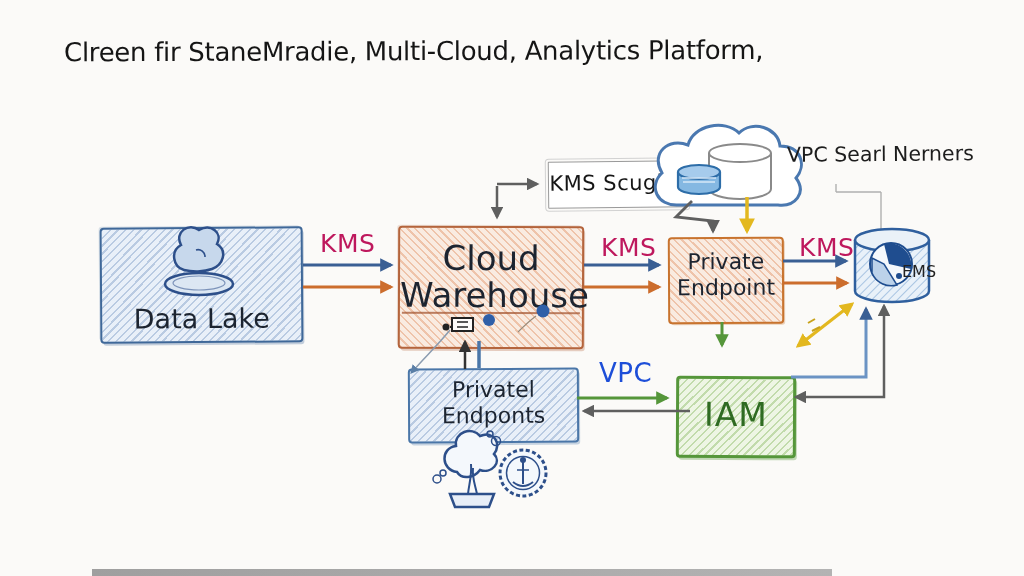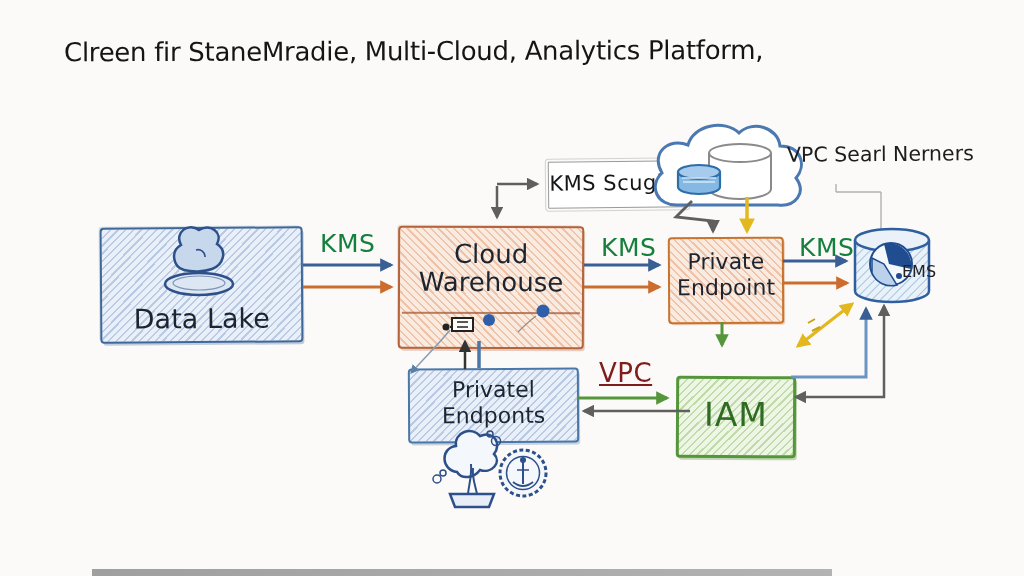--- a/index.html
+++ b/index.html
@@ -32,21 +32,21 @@
     left:100px;top:227px;width:199px;height:112px;
     border:2.5px solid #3f6899;transform:rotate(-0.4deg);
     box-shadow:2px 3px 0 -1px rgba(63,104,153,.30), -2px -2px 0 -1px rgba(63,104,153,.18);
   }
   .datalake .node-label{bottom:7px;font-size:27px;}
   .warehouse{
     left:398px;top:226px;width:182px;height:119px;
     border:2.5px solid #b4643c;transform:rotate(0.2deg);
     box-shadow:2px 3px 0 -1px rgba(180,100,60,.30), -2px -2px 0 -1px rgba(180,100,60,.18);
   }
-  .warehouse .node-label{top:12px;font-size:26px;line-height:1.08;}
+  .warehouse .node-label{top:12px;font-size:34px;line-height:1.08;}
   .cw-divider{position:absolute;left:2px;right:2px;bottom:33px;border-top:2px solid rgba(165,88,52,.75);}
   .scugler{
     left:548px;top:161px;width:137px;height:45px;background:#ffffff;
     border:1.5px solid #9a9a9a;outline:1px solid #d2d2d2;outline-offset:2px;
     transform:rotate(-0.6deg);border-radius:1px;
   }
   .scugler .node-label{top:9px;font-size:21px;letter-spacing:.5px;color:#161616;}
   .endpoint{
     left:668px;top:237px;width:112px;height:83px;
     border:2.5px solid #c8732e;transform:rotate(-0.3deg);
@@ -58,22 +58,22 @@
     border:2.5px solid #4a76a8;transform:rotate(-0.3deg);
     box-shadow:2px 3px 0 -1px rgba(74,118,168,.30);
   }
   .endpoints .node-label{top:7px;font-size:22px;line-height:1.2;}
   .iam{
     left:676px;top:352px;width:114px;height:76px;
     border:3px solid #55963a;transform:rotate(0.3deg);
     box-shadow:2px 3px 0 -1px rgba(85,150,58,.35);
   }
   .iam .node-label{top:16px;font-size:33px;color:#2f6b22;letter-spacing:1px;}
-  .edge-label{position:absolute;z-index:3;font-size:25px;color:#15803d;letter-spacing:.5px;}
-  .edge-label.green{color:#7f1d1d;font-size:26px;text-decoration:underline;}
+  .edge-label{position:absolute;z-index:3;font-size:25px;color:#be185d;letter-spacing:.5px;}
+  .edge-label.green{color:#1d4ed8;font-size:26px;}
   .note-label{position:absolute;z-index:3;font-size:20.5px;color:#1d1d1d;white-space:nowrap;transform:rotate(-0.5deg);}
   .db-label{position:absolute;left:902px;top:262px;z-index:3;font-size:16px;color:#222;}
   .overlay{position:absolute;left:0;top:0;z-index:2;pointer-events:none;}
   .bottom-bar{
     position:absolute;left:92px;right:0;bottom:0;height:7px;
     background:linear-gradient(90deg,#9f9f9f,#b3b3b3);z-index:0;
   }
 </style>
 </head>
 <body>

